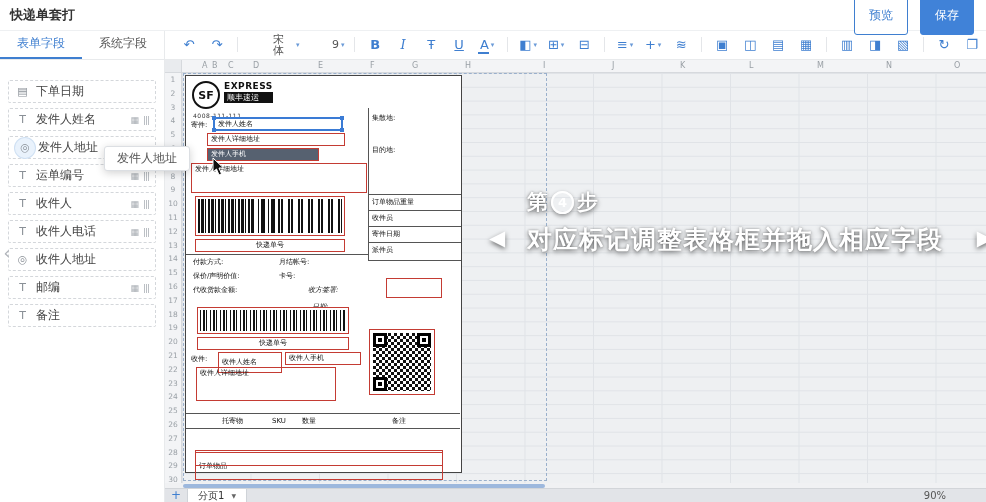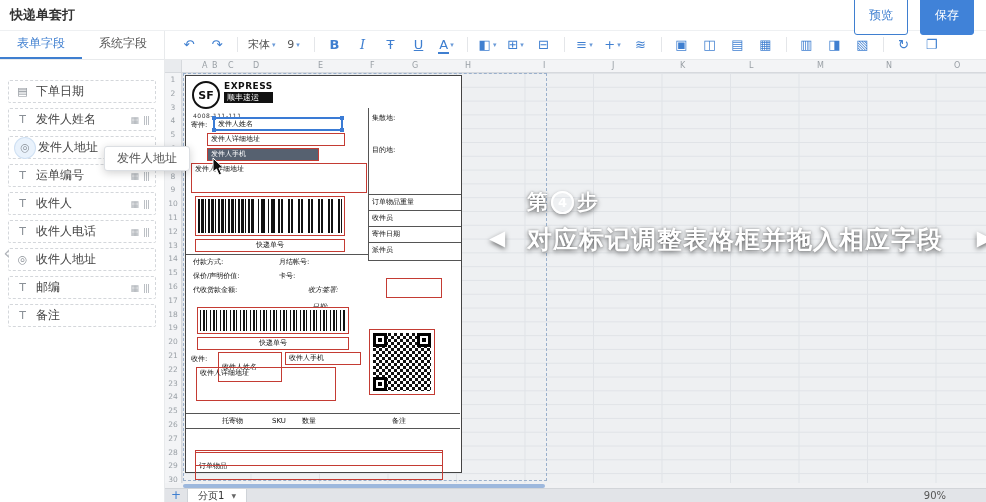--- a/index.html
+++ b/index.html
@@ -21,21 +21,21 @@
   .tab{flex:1;text-align:center;line-height:27px;font-size:12px;color:#555;cursor:pointer;}
   .tab.active{color:#3f7fd0;border-bottom:2px solid #3f7fd0;}
   .toolbar{position:absolute;left:165px;top:30px;width:821px;height:30px;background:#fff;
            border-bottom:1px solid #e8eaec;display:flex;align-items:center;padding-left:10px;box-sizing:border-box;z-index:7;}
   .tb-btn{height:22px;min-width:20px;display:flex;align-items:center;justify-content:center;
           color:#3f7fd0;font-size:13px;cursor:pointer;position:relative;padding:0 3px;margin:0 1px;}
   .tb-btn .glyph{line-height:1;}
   .tb-btn.bold .glyph{font-weight:bold;}
   .tb-btn.italic .glyph{font-style:italic;font-family:"DejaVu Serif",serif;}
   .tb-btn.underline .glyph{text-decoration:underline;}
-  .tb-btn.wide .glyph{font-size:11px;color:#555;}
+  .tb-btn.wide .glyph{font-size:11px;color:#555;margin-left:25px;}
   .tb-btn .caret{font-size:7px;color:#6b9bd8;margin-left:2px;}
   .tb-btn .colorbar{position:absolute;bottom:2px;left:4px;width:11px;height:2px;background:#3f7fd0;}
   .tb-divider{width:1px;height:15px;background:#e4e6e9;margin:0 6px;}
 
   
   .sidebar{position:absolute;left:0;top:60px;width:165px;height:442px;background:#fff;
            border-right:1px solid #e8eaec;box-sizing:border-box;padding-top:16px;z-index:6;}
   .field-chip{display:flex;align-items:center;height:21px;margin:4px 8px 5px 8px;padding:0 6px;
               border:1px dashed #d4d7db;border-radius:2px;background:#fff;cursor:grab;box-sizing:content-box;}
   .f-icon{width:15px;color:#8a9097;font-size:11px;text-align:center;margin-right:6px;flex:none;}
@@ -373,21 +373,21 @@
       <div class="wtext" style="left: 93px; top: 196px;">卡号:</div>
       <div class="wtext" style="left: 7px; top: 210px;">代收货款金额:</div>
       <div class="wtext i" style="left: 122px; top: 210px;">收方签署:</div>
       <div class="wbox red" style="left: 200px; top: 202px; width: 56px; height: 20px;"></div>
       <div class="wtext i" style="left: 126px; top: 227px;">日期:</div>
       <div class="barcode" style="left: 11px; top: 231px; width: 152px; height: 27px;">
         <div class="barcode-inner"></div>
       </div>
       <div class="wbox red center" style="left: 11px; top: 261px; width: 152px; height: 13px;">快递单号</div>
       <div class="wtext" style="left: 5px; top: 279px;">收件:</div>
-      <div class="wbox red" style="left: 32px; top: 276px; width: 64px; height: 30px;">收件人姓名</div>
+      <div class="wbox red" style="left: 32px; top: 276px; width: 64px; height: 21px;">收件人姓名</div>
       <div class="wbox red" style="left: 99px; top: 276px; width: 76px; height: 13px;">收件人手机</div>
       <div class="wbox red top" style="left: 10px; top: 291px; width: 140px; height: 34px;">收件人详细地址</div>
       <div class="qr" style="left: 183px; top: 253px; width: 66px; height: 66px;">
         <div class="qr-inner">
           <div class="qr-finder tl"></div>
           <div class="qr-finder tr"></div>
           <div class="qr-finder bl"></div>
         </div>
       </div>
       <div class="wline" style="left: 0px; top: 337px; width: 274px; height: 1px;"></div>

